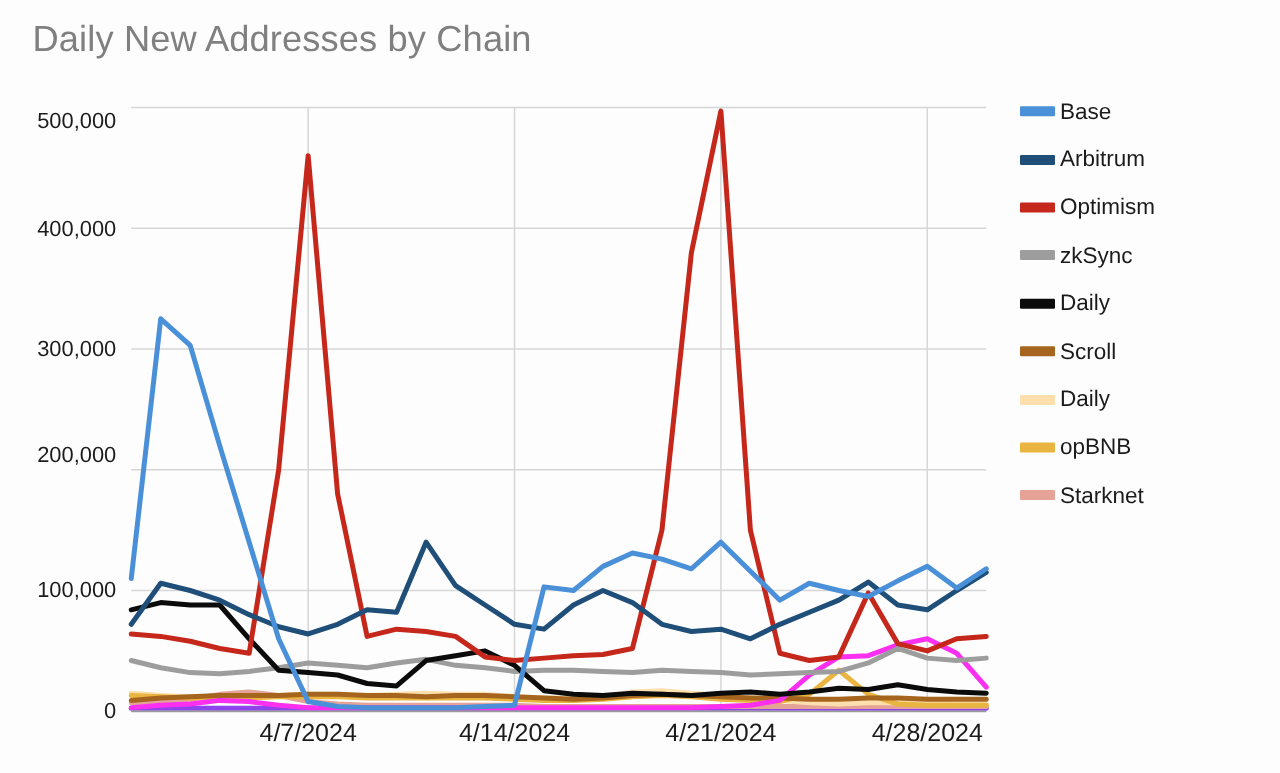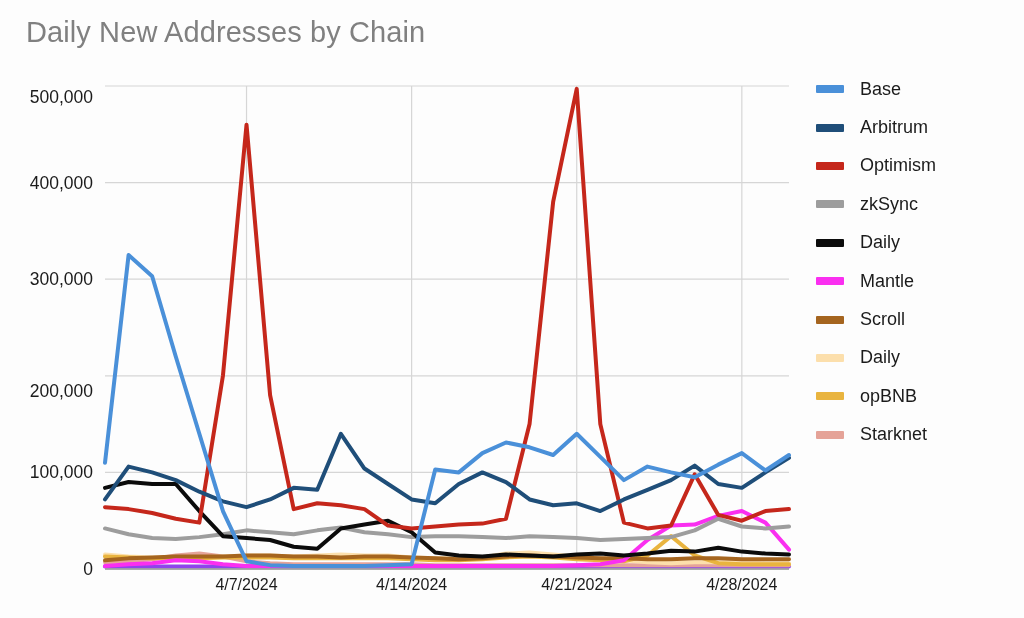--- a/index.html
+++ b/index.html
@@ -47,21 +47,21 @@
   .ytick-label {
     position: absolute;
     font-size: 17.5px;
     color: #1b1b1b;
     text-align: right;
     white-space: nowrap;
     transform: translateY(-50%);
   }
   .xtick-label {
     position: absolute;
-    font-size: 16px;
+    font-size: 20px;
     color: #1b1b1b;
     white-space: nowrap;
     transform: translateX(-50%);
     top: 576px;
   }
   #legend {
     position: absolute;
     left: 816px;
     top: 70px;
     width: 208px;
@@ -71,21 +71,21 @@
     align-items: center;
     height: 38.4px;
   }
   .legend-swatch {
     width: 28px;
     height: 8px;
     border-radius: 1px;
     flex: 0 0 auto;
   }
   .legend-label {
-    margin-left: 16px;
+    margin-left: 4px;
     font-size: 18px;
     color: #1b1b1b;
     white-space: nowrap;
     text-align: right;
   }
 </style>
 </head>
 <body>
 
 <div id="chart-card">
@@ -119,21 +119,21 @@
           <polyline points="105.00,499.45 128.59,466.60 152.17,472.40 175.76,480.13 199.34,491.72 222.93,501.38 246.52,507.18 270.10,499.45 293.69,487.86 317.28,489.79 340.86,433.76 364.45,468.54 388.03,483.99 411.62,499.45 435.21,503.31 458.79,483.99 482.38,472.40 505.97,482.06 529.55,499.45 553.14,505.24 576.72,503.31 600.31,511.04 623.90,499.45 647.48,489.79 671.07,480.13 694.66,465.64 718.24,483.99 741.83,487.86 765.41,472.40 789.00,457.91" fill="none" stroke="#1f4e79" stroke-width="4" stroke-linejoin="round" stroke-linecap="round"></polyline>
           <polyline points="105.00,462.74 128.59,255.05 152.17,276.30 175.76,356.48 199.34,433.76 222.93,511.04 246.52,561.27 270.10,565.14 293.69,566.10 317.28,566.10 340.86,566.10 364.45,566.10 388.03,565.14 411.62,564.17 435.21,469.50 458.79,472.40 482.38,453.08 505.97,442.45 529.55,447.28 553.14,455.01 576.72,433.76 600.31,456.94 623.90,480.13 647.48,466.60 671.07,472.40 694.66,477.23 718.24,464.67 741.83,453.08 765.41,470.47 789.00,455.01" fill="none" stroke="#4a90d9" stroke-width="4" stroke-linejoin="round" stroke-linecap="round"></polyline>
         </g>
       <g id="axis-group">
           <line x1="105" x2="789" y1="569" y2="569" stroke="#9a9a9a" stroke-width="1.4"></line>
         </g>
     </svg>
     <div id="ytick-group">
         <div class="ytick-label" style="top: 569px; right: 707px;">0</div>
         <div class="ytick-label" style="top: 472.4px; right: 707px;">100,000</div>
-        <div class="ytick-label" style="top: 391px; right: 707px;">200,000</div>
+        <div class="ytick-label" style="top: 364px; right: 707px;">200,000</div>
         <div class="ytick-label" style="top: 279.2px; right: 707px;">300,000</div>
         <div class="ytick-label" style="top: 182.6px; right: 707px; text-align: center;">400,000</div>
         <div class="ytick-label" style="top: 86px; right: 707px; margin-top: 11px;">500,000</div>
       </div>
     <div id="xtick-group">
         <div class="xtick-label" style="left: 246.517px;">4/7/2024</div>
         <div class="xtick-label" style="left: 411.621px;">4/14/2024</div>
         <div class="xtick-label" style="left: 576.724px;">4/21/2024</div>
         <div class="xtick-label" style="left: 741.828px;">4/28/2024</div>
       </div>
@@ -154,24 +154,20 @@
       </div>
       <div class="legend-item">
         <span class="legend-swatch" style="background: rgb(157, 157, 157);"></span>
         <span class="legend-label">zkSync</span>
       </div>
       <div class="legend-item">
         <span class="legend-swatch" style="background: rgb(11, 11, 11);"></span>
         <span class="legend-label">Daily</span>
       </div>
       <div class="legend-item">
-        <span class="legend-swatch" style="background: rgb(250, 47, 240);"></span>
-        <span class="legend-label">Mantle</span>
-      </div>
-      <div class="legend-item">
         <span class="legend-swatch" style="background: rgb(165, 101, 31);"></span>
         <span class="legend-label">Scroll</span>
       </div>
       <div class="legend-item">
         <span class="legend-swatch" style="background: rgb(252, 223, 172);"></span>
         <span class="legend-label">Daily</span>
       </div>
       <div class="legend-item">
         <span class="legend-swatch" style="background: rgb(233, 180, 63);"></span>
         <span class="legend-label">opBNB</span>

